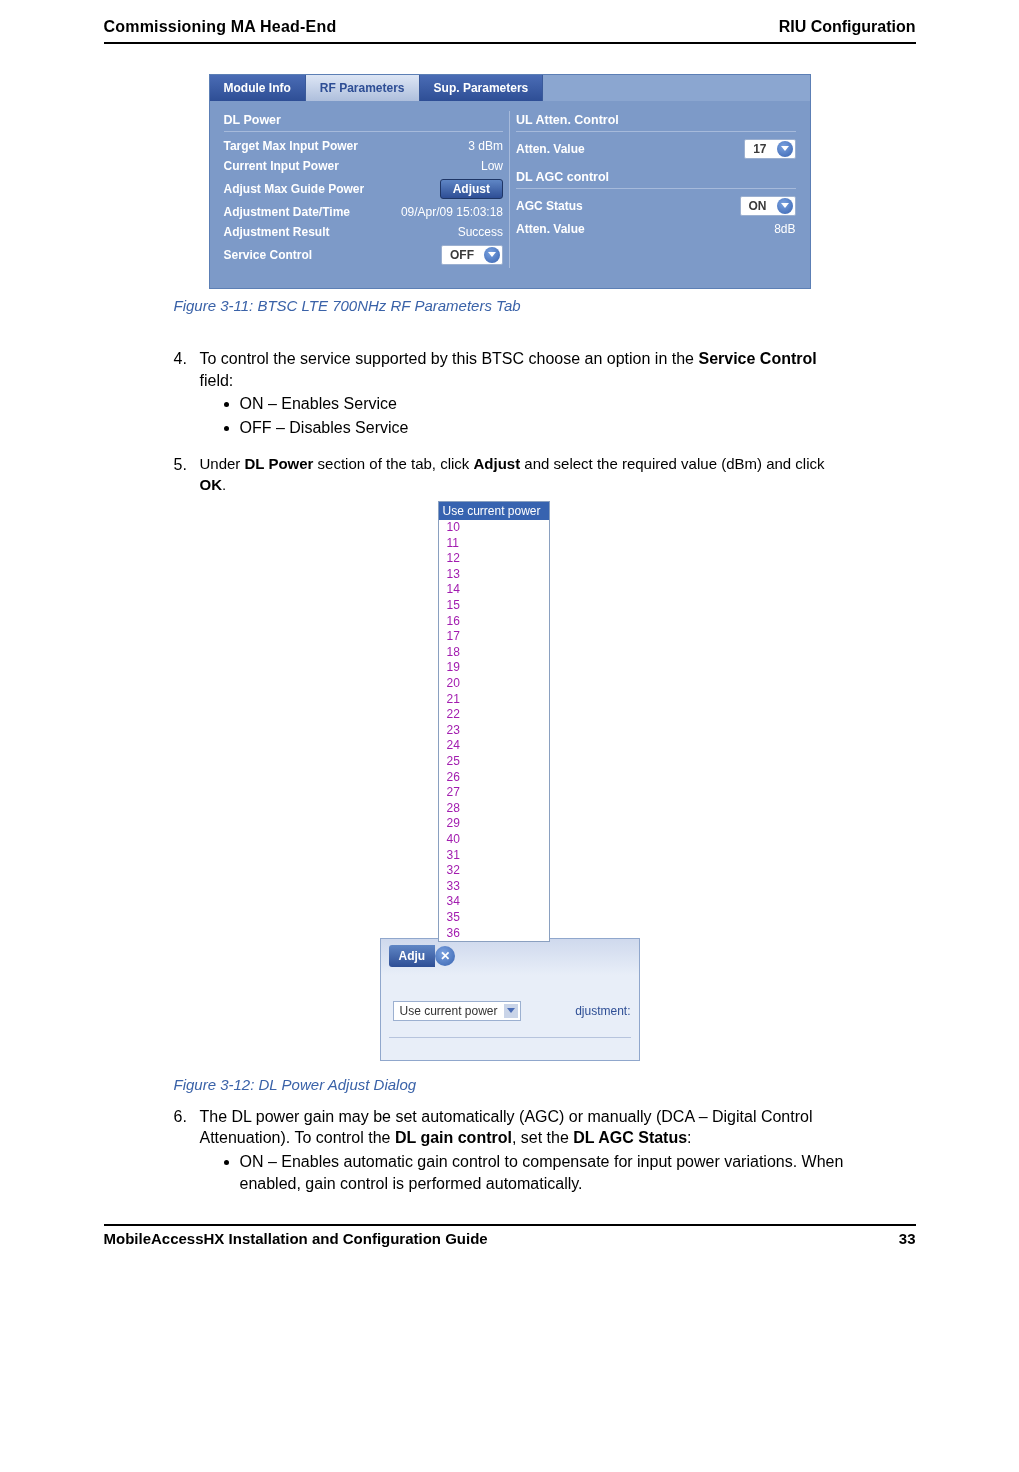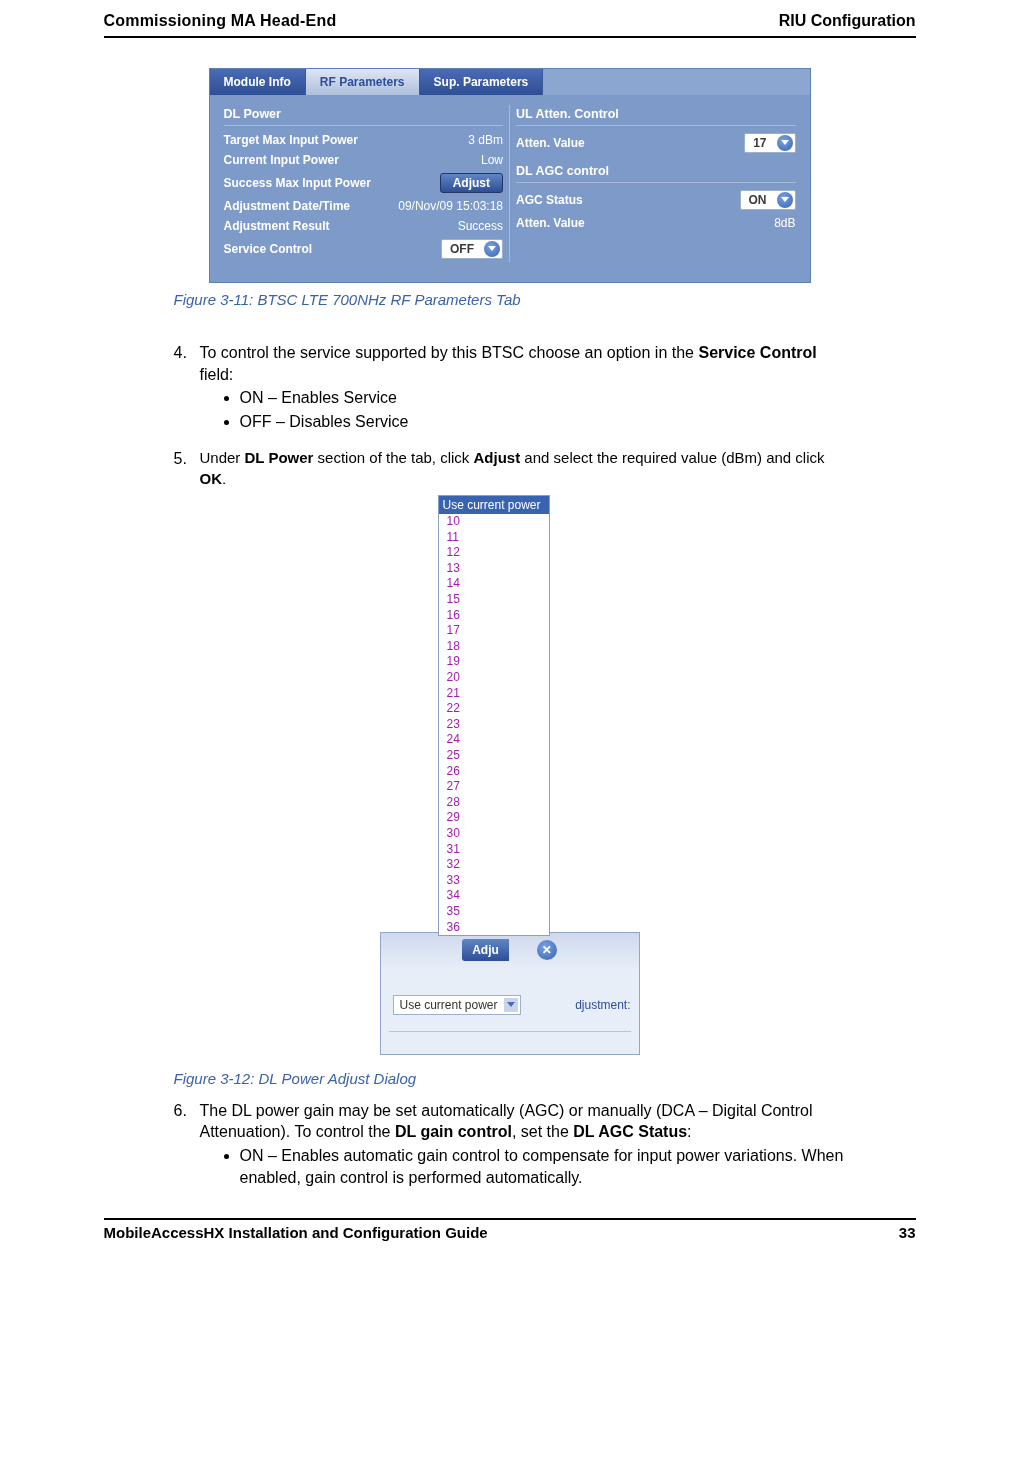--- a/index.html
+++ b/index.html
@@ -5,21 +5,21 @@
   body {
     font-family: Arial, Helvetica, sans-serif;
     margin: 0;
     padding: 0;
     background: #fff;
     color: #000;
     font-size: 15px;
   }
   .page {
     width: 872px;
-    margin: 2px auto;
+    margin: 8px auto;
     padding: 10px 30px 20px 30px;
     box-sizing: border-box;
     position: relative;
   }
   .header {
     display: flex;
     justify-content: space-between;
     font-weight: bold;
     font-size: 16px;
     padding-bottom: 4px;
@@ -153,21 +153,21 @@
     padding: 0px 8px;
     line-height: 1.3;
   }
   .adj-dialog {
     position: relative;
     margin-top: -4px;
     background: linear-gradient(#cfd9ed, #e8eef8 30%, #e8eef8);
     border: 1px solid #90a7cc;
     padding: 6px 8px 12px 8px;
   }
-  .adj-title-row { display:flex; justify-content: center; align-items:center;gap:28px; }
+  .adj-title-row { display:flex; justify-content: flex-start; align-items:center; }
   .adj-title {
     display:inline-block;
     background: linear-gradient(#5f86c5, #2e4e95);
     color:#fff;
     padding: 3px 10px;
     border-radius: 3px 0 0 3px;
     font-weight:bold;
     font-size:12px;
   }
   .adj-close {
@@ -231,26 +231,26 @@
           <div class="section-title">DL Power</div>
           <div class="row">
               <span class="lbl">Target Max Input Power</span>
               <span class="val">3 dBm</span>
             </div>
           <div class="row">
               <span class="lbl">Current Input Power</span>
               <span class="val">Low</span>
             </div>
           <div class="row">
-              <span class="lbl">Success Max Input Power</span>
+              <span class="lbl">Adjust Max Guide Power</span>
               <span class="val"><span class="adjust-btn">Adjust</span></span>
             </div>
           <div class="row">
               <span class="lbl">Adjustment Date/Time</span>
-              <span class="val">09/Nov/09 15:03:18</span>
+              <span class="val">09/Apr/09 15:03:18</span>
             </div>
           <div class="row">
               <span class="lbl">Adjustment Result</span>
               <span class="val">Success</span>
             </div>
           <div class="row">
               <span class="lbl">Service Control</span>
               <span class="val"><span class="dropdown">
                   <span>OFF</span>
                   <span class="arrow"></span>
@@ -319,21 +319,21 @@
                 <div class="item">20</div>
                 <div class="item">21</div>
                 <div class="item">22</div>
                 <div class="item">23</div>
                 <div class="item">24</div>
                 <div class="item">25</div>
                 <div class="item">26</div>
                 <div class="item">27</div>
                 <div class="item">28</div>
                 <div class="item">29</div>
-                <div class="item">30</div>
+                <div class="item">40</div>
                 <div class="item">31</div>
                 <div class="item">32</div>
                 <div class="item">33</div>
                 <div class="item">34</div>
                 <div class="item">35</div>
                 <div class="item">36</div>
               </div>
           </div>
           <div class="adj-dialog">
             <div class="adj-title-row">

